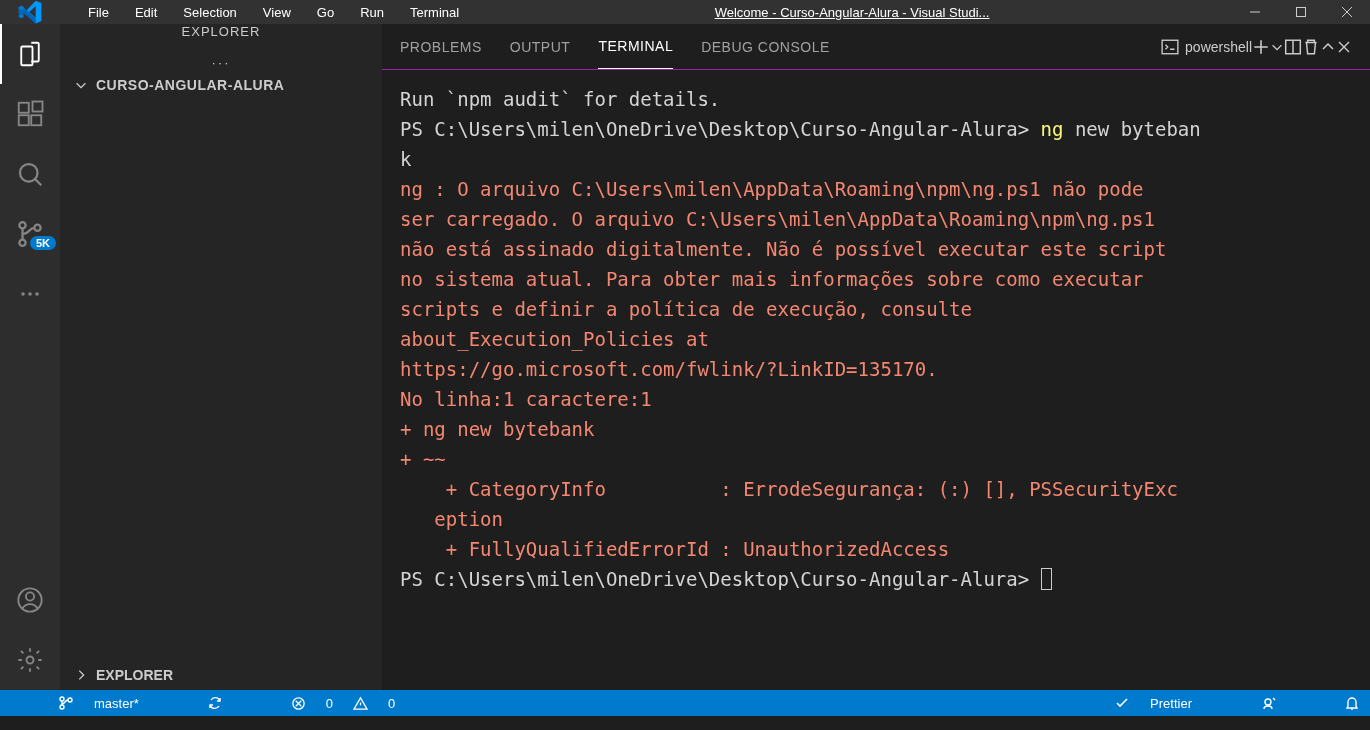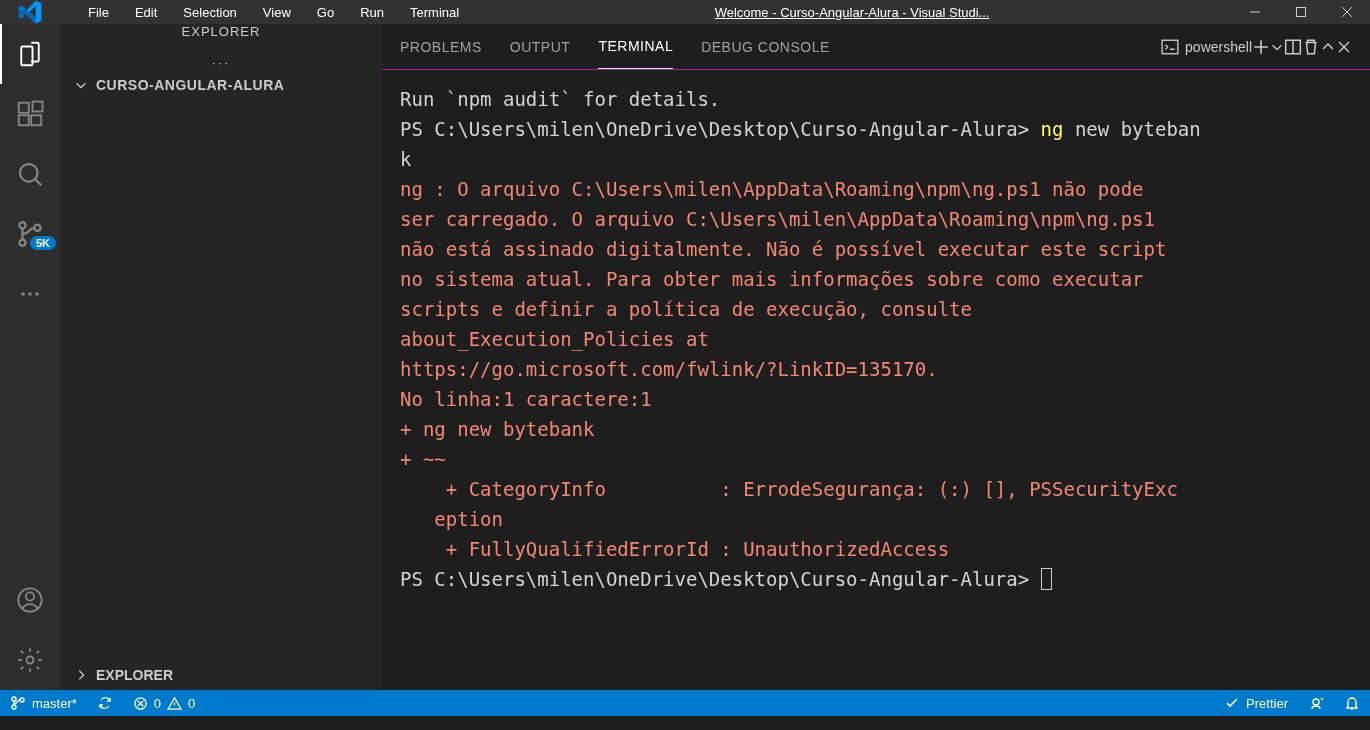--- a/index.html
+++ b/index.html
@@ -44,21 +44,21 @@
 .terminal-name { gap:6px; font-size:14px; }
 
 
 .terminal { flex:1; padding:14px 18px; font-family:Consolas,monospace; font-size:19px; line-height:30px; white-space:pre-wrap; word-break:break-all; color:#d4d4d4; overflow:hidden; }
 .err { color:#f48771; }
 .cmd { color:#fcf77b; }
 .cursor { display:inline-block; width:11px; height:22px; border:1px solid #ccc; vertical-align:text-bottom; }
 
 
 .statusbar { height:26px; background:#007acc; color:#fff; display:flex; align-items:center; font-size:13px; }
-.statusbar .status-item { padding:17px 10px; display:flex; align-items:center; gap:6px; cursor:pointer; height:100%; }
+.statusbar .status-item { padding:17px 10px; display:flex; align-items:center; gap:20px; cursor:pointer; height:100%;margin-left:48px; }
 .statusbar .spacer { flex:1; }
 
 svg { display:block; }
 </style>
 </head>
 <body>
 
 <div class="titlebar">
   <div class="logo">
     <svg width="26" height="26" viewBox="0 0 32 32">

